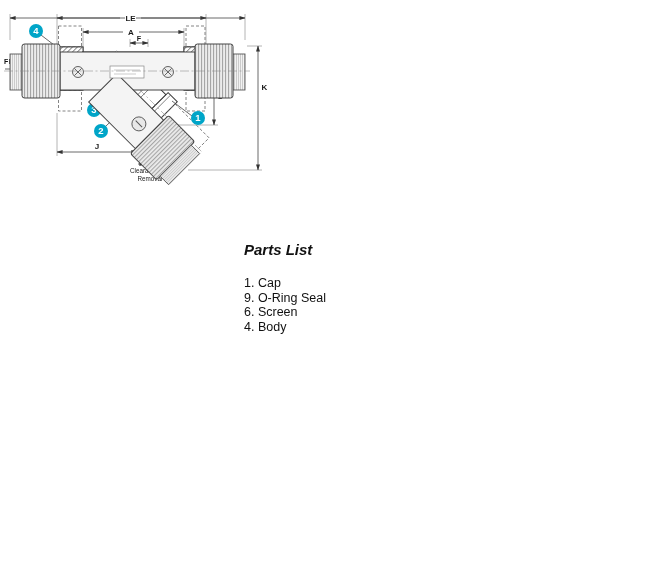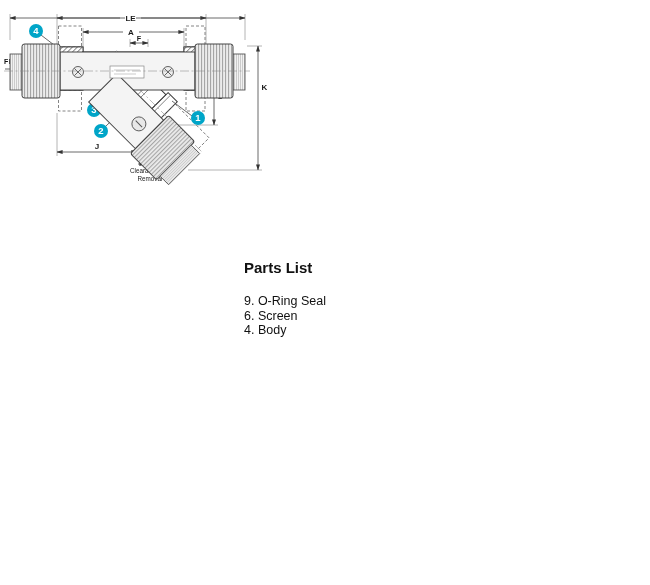--- a/index.html
+++ b/index.html
@@ -21,21 +21,21 @@
   .leader{stroke:#444;stroke-width:0.8;fill:none;}
   .dim{font-family:"Liberation Sans",sans-serif;font-size:8px;font-weight:bold;fill:#1a1a1a;}
   .dim-s{font-family:"Liberation Sans",sans-serif;font-size:7.2px;font-weight:bold;fill:#1a1a1a;}
   .small{font-family:"Liberation Sans",sans-serif;font-size:6.3px;fill:#1a1a1a;}
   .flow{font-family:"Liberation Sans",sans-serif;font-size:7px;font-weight:bold;letter-spacing:0.4px;fill:#111;}
   .bubble{fill:#00a5c8;stroke:none;}
   .bubble-num{font-family:"Liberation Sans",sans-serif;font-size:9.5px;font-weight:bold;fill:#ffffff;}
 
   
   .parts-list{position:absolute;left:244px;top:241px;width:135px;color:#111;}
-  .pl-title{font-size:15px;font-weight:bold;line-height:18px;margin-top:18px;}
+  .pl-title{font-size:15px;font-weight:bold;font-style:italic;line-height:18px;}
   .pl-items{list-style:none;margin:17px 0 0 0;padding:0;font-size:12.5px;line-height:14.6px;}
 </style>
 </head>
 <body>
 
 <div class="canvas">
 
   <svg class="left-drawing" width="240" height="200" viewBox="0 0 240 200">
     <defs>
       <marker id="ahL" viewBox="0 0 6 4" markerWidth="6" markerHeight="4" refX="5.6" refY="2" orient="auto-start-reverse" markerUnits="userSpaceOnUse">
@@ -181,20 +181,21 @@
         <line x1="192" y1="116" x2="172" y2="101" class="leader"></line>
         <circle cx="198" cy="118" r="7" class="bubble"></circle>
         <text x="198" y="121.3" class="bubble-num" text-anchor="middle">1</text>
       </g>
     </g>
   </svg>
 
   <div class="parts-list">
     <div class="pl-title">Parts List</div>
     <ul class="pl-items">
+      <li>1. Cap</li>
       <li>9. O-Ring Seal</li>
       <li>6. Screen</li>
       <li>4. Body</li>
     </ul>
   </div>
 
   <svg class="right-drawing" width="270" height="182" viewBox="0 0 270 182">
     <defs>
       <marker id="ahR" viewBox="0 0 6 4" markerWidth="6" markerHeight="4" refX="5.6" refY="2" orient="auto-start-reverse" markerUnits="userSpaceOnUse">
         <path d="M0,0 L6,2 L0,4 Z" fill="#333"></path>

